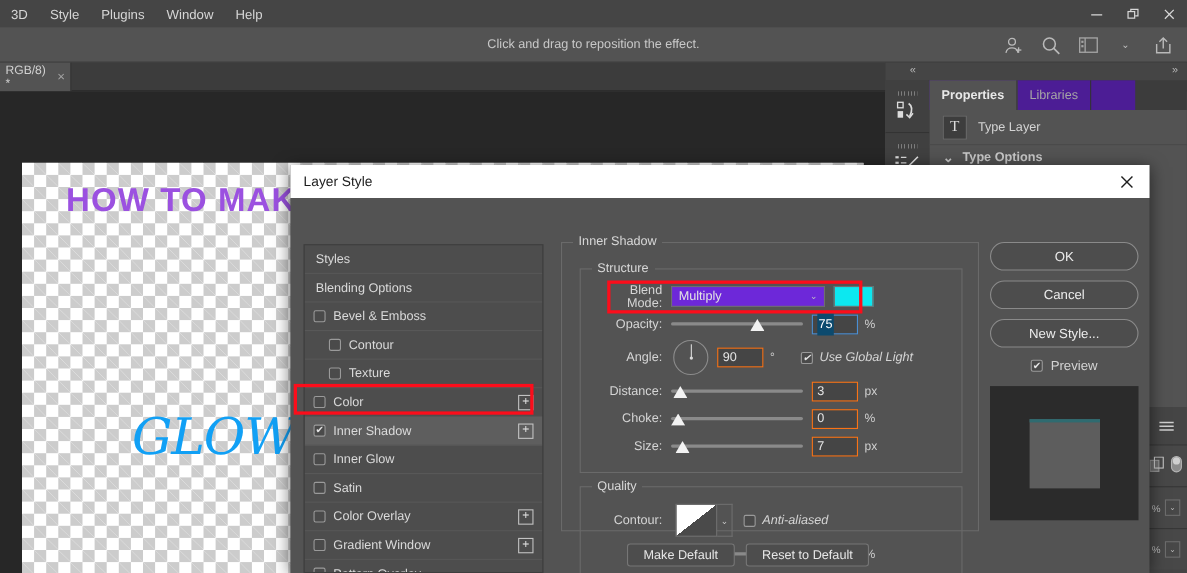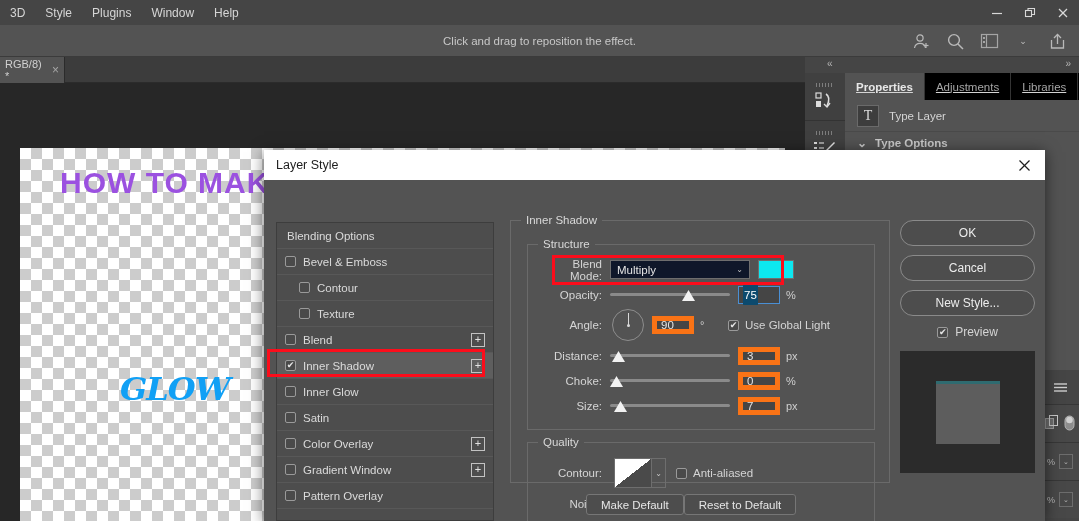--- a/index.html
+++ b/index.html
@@ -58,21 +58,21 @@
   #art-title{
     position:absolute; left:40px; top:18px; width:700px;
     font-family:"Liberation Sans", sans-serif;
     font-weight:bold; font-size:30px; line-height:34px;
     color:#9b51e0; letter-spacing:1px;
   }
   #art-title .l2{ display:block; text-align:center; }
   #art-glow{
     position:absolute; left:100px; top:222px;
     font-family:"DejaVu Serif", serif;
-    font-weight:bold; font-style:italic; font-size:32px;
+    font-weight:normal; font-style:italic; font-size:46px;
     color:#11a0f5; letter-spacing:-1px;
   }
   
   #right-dock{
     position:absolute; left:805px; top:57px; width:274px; height:464px;
     background:#3c3c3c;
   }
   #dock-collapse{
     position:absolute; left:0; top:0; width:274px; height:16px;
     background:#454545; display:flex; align-items:center;
@@ -84,22 +84,22 @@
     border-right:1px solid #2f2f2f;
   }
   .rail-btn{
     width:40px; height:48px; border-bottom:1px solid #333;
     display:flex; flex-direction:column; align-items:center; justify-content:center;
     background:#404040;
   }
   .rail-grip{ width:18px; height:4px; opacity:.5;
     background:repeating-linear-gradient(90deg,#bbb 0 1px,transparent 1px 3px); margin-bottom:4px;}
   #panel-tabs{
-    position:absolute; left:40px; top:16px; width:234px; height:27px;
-    background:#000000; display:flex; align-items:stretch;text-decoration:underline;
+    position:absolute; left:40px; top:16px; width:187px; height:27px;
+    background:#4c1d95; display:flex; align-items:stretch;
   }
   .ptab{
     display:flex; align-items:center; padding:0 11px; font-size:11.5px;
     color:#a6a6a6; border-right:1px solid #343434;
   }
   .ptab.active{ background:#535353; color:#e8e8e8; font-weight:bold; }
   #panel-menu{ margin-left:auto; display:flex; align-items:center; padding:0 8px; }
   #properties-body{
     position:absolute; left:40px; top:43px; width:234px; bottom:0; background:#535353;
   }
@@ -164,57 +164,57 @@
   }
   
   #settings-col{ position:absolute; left:246px; top:34px; width:380px; bottom:4px; }
   fieldset.grp{ border:1px solid #6a6a6a; padding:8px 10px 10px; margin:0; }
   fieldset.grp > legend{ padding:0 5px; font-size:11.5px; color:#d8d8d8; }
   #inner-shadow-grp{ position:absolute; left:0; top:0; right:0; bottom:34px; }
   #structure-grp{ margin:4px 4px 0 6px; }
   .frow{ display:flex; align-items:center; height:23px; margin-bottom:2px; }
   .flabel{ width:72px; text-align:right; padding-right:8px; font-size:11.5px; color:#d5d5d5; }
   .select-box{
-    width:140px; height:19px; background:#0f172a; border:1px solid #6e6e6e;
+    width:140px; height:19px; background:#6d28d9; border:1px solid #6e6e6e;
     display:flex; align-items:center; padding:0 6px; font-size:11.5px; color:#e4e4e4;
   }
   .select-box .chev{ margin-left:auto; font-size:8px; color:#c0c0c0;}
   .swatch{ width:36px; height:19px; border:1px solid #6e6e6e; margin-left:8px; }
   .slider{ position:relative; width:120px; height:19px; display:flex; align-items:center;}
   .slider .track{ width:100%; height:3px; background:#8a8a8a; border-radius:2px;}
   .slider .knob{
     position:absolute; top:5px; width:13px; height:11px; background:#f2f2f2;
     clip-path:polygon(50% 0%,100% 100%,0% 100%);
   }
   .numbox{
-    width:42px; height:18px; background:#454545; border:5px solid #f97316;
+    width:42px; height:18px; background:#454545; border:1px solid #f97316;
     color:#e4e4e4; font-size:11.5px; padding:0 4px; display:flex; align-items:center;
     margin-left:8px;
   }
   .numbox.focused{ border:1px solid #4a8fd4; }
   .numbox.focused .sel{ background:#0c4a6e; color:#ffffff; padding:4px 1px;}
   .unit{ margin-left:6px; font-size:11px; color:#cfcfcf; width:18px;}
   .dial{
     width:32px; height:32px; border-radius:50%; border:1px solid #8d8d8d;
     position:relative; margin-left:2px; background:#535353;
   }
   .dial::after{ content:""; position:absolute; left:50%; top:3px; width:1px; height:13px; background:#d9d9d9;}
   .dial .hub{ position:absolute; left:50%; top:50%; width:3px; height:3px; margin:-1.5px 0 0 -1.5px;
      background:#d9d9d9; border-radius:50%;}
-  .inline-check{ display:flex; align-items:center; gap:6px; margin-left:10px; font-size:11.5px;}
+  .inline-check{ display:flex; align-items:center; gap:6px; margin-left:10px; font-size:11.5px;font-style:italic;}
   #quality-grp{ margin:6px 4px 0 6px; }
   .contour-thumb{
     width:38px; height:30px; border:1px solid #6e6e6e; margin-left:4px;
     background:linear-gradient(to bottom right,#ffffff 0 50%,#4a4a4a 50% 100%);
   }
   .contour-chev{
     width:14px; height:30px; border:1px solid #6e6e6e; border-left:none;
     display:flex; align-items:center; justify-content:center; font-size:8px; color:#c9c9c9;
   }
-  #default-btns{ position:absolute; left:76px; bottom:2px; display:flex; }
+  #default-btns{ position:absolute; left:60px; bottom:2px; display:flex; gap:10px; }
   .dbtn{
     height:21px; min-width:90px; padding:0 14px; background:#4d4d4d;
     border:1px solid #767676; border-radius:3px; color:#e6e6e6; font-size:11.5px;
     display:flex; align-items:center; justify-content:center;
   }
   
   #action-col{ position:absolute; left:636px; top:40px; width:135px; }
   .abtn{
     height:26px; background:#4d4d4d; border:1px solid #8a8a8a; border-radius:13px;
     color:#ececec; font-size:12px; display:flex; align-items:center; justify-content:center;
@@ -339,21 +339,20 @@
         <rect x="1" y="13" width="3" height="2" fill="#ddd"></rect>
         <line x1="6" y1="4" x2="11" y2="4" stroke="#ddd" stroke-width="1.2"></line>
         <line x1="6" y1="9" x2="11" y2="9" stroke="#ddd" stroke-width="1.2"></line>
         <path d="M21 3 L11 13 l-3 4 l4 -3 L22 4 z" fill="#e4e4e4"></path>
       </svg>
     </div>
   </div>
 
   <div id="panel-tabs">
     <div class="ptab active">Properties</div>
-    <div class="ptab">Adjustments</div>
     <div class="ptab">Libraries</div>
     <div id="panel-menu">
       
     </div>
   </div>
 
   <div id="properties-body">
     <div id="type-layer-row">
       <div id="type-icon">T</div>
       <span>Type Layer</span>
@@ -405,37 +404,40 @@
         <line x1="1.5" y1="1.5" x2="11.5" y2="11.5" stroke="#1f1f1f" stroke-width="1.3"></line>
         <line x1="11.5" y1="1.5" x2="1.5" y2="11.5" stroke="#1f1f1f" stroke-width="1.3"></line>
       </svg>
     </div>
   </div>
 
   <div id="ls-body">
 
     <div id="styles-list">
       <div class="style-row plain">
+        <span>Styles</span>
+      </div>
+      <div class="style-row plain">
         <span>Blending Options</span>
       </div>
       <div class="style-row">
         <span class="cbox"></span>
         <span>Bevel &amp; Emboss</span>
       </div>
       <div class="style-row indent">
         <span class="cbox"></span>
         <span>Contour</span>
       </div>
       <div class="style-row indent">
         <span class="cbox"></span>
         <span>Texture</span>
       </div>
       <div class="style-row">
         <span class="cbox"></span>
-        <span>Blend</span>
+        <span>Color</span>
         <span class="plus-btn">+</span>
       </div>
       <div class="style-row selected">
         <span class="cbox checked"></span>
         <span>Inner Shadow</span>
         <span class="plus-btn">+</span>
       </div>
       <div class="style-row">
         <span class="cbox"></span>
         <span>Inner Glow</span>

